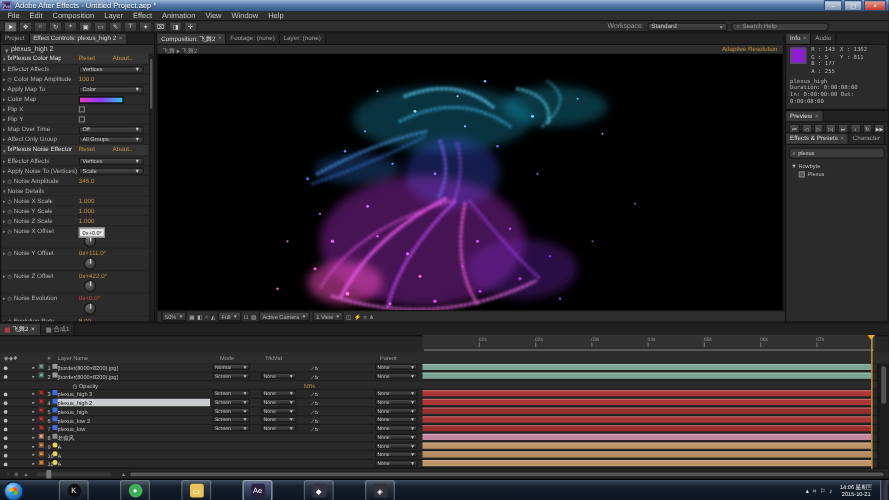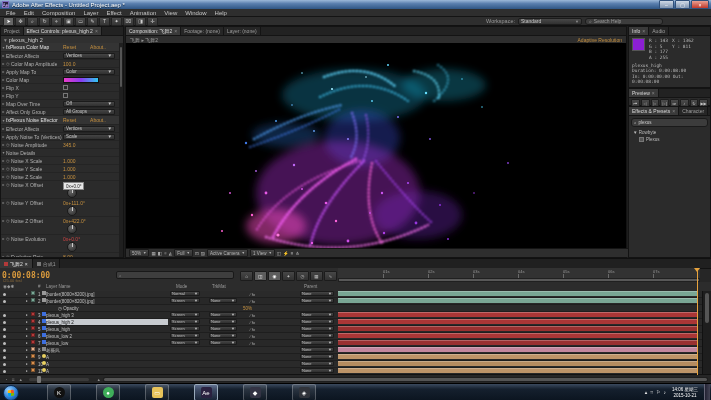--- a/index.html
+++ b/index.html
@@ -605,36 +605,20 @@
         <span class="sq" style="background:#b23a3a;"></span>
         <span>飞舞2</span>
         <span class="x">×</span>
       </div>
       <div class="tltab">
         <span class="sq"></span>
         <span>合成1</span>
       </div>
     </div>
 
-    <div id="tlhead">
-      <span id="tc">0:00:08:00</span>
-      <span id="tcsub">(25.00 fps)</span>
-      <span id="tlsearch">
-          <span>⌕</span>
-        </span>
-      <span id="tlbtns">
-          <span class="tlb">⌂</span>
-          <span class="tlb on">◫</span>
-          <span class="tlb on">◉</span>
-          <span class="tlb">✦</span>
-          <span class="tlb">◷</span>
-          <span class="tlb">▦</span>
-          <span class="tlb">∿</span>
-        </span>
-    </div>
 
     <div id="ruler">
         <span class="tick" style="left: 45px;">01s</span>
         <span class="tickline" style="left: 45px;"></span>
         <span class="tick" style="left: 90px;">02s</span>
         <span class="tickline" style="left: 90px;"></span>
         <span class="tick" style="left: 135px;">03s</span>
         <span class="tickline" style="left: 135px;"></span>
         <span class="tick" style="left: 180px;">04s</span>
         <span class="tickline" style="left: 180px;"></span>

